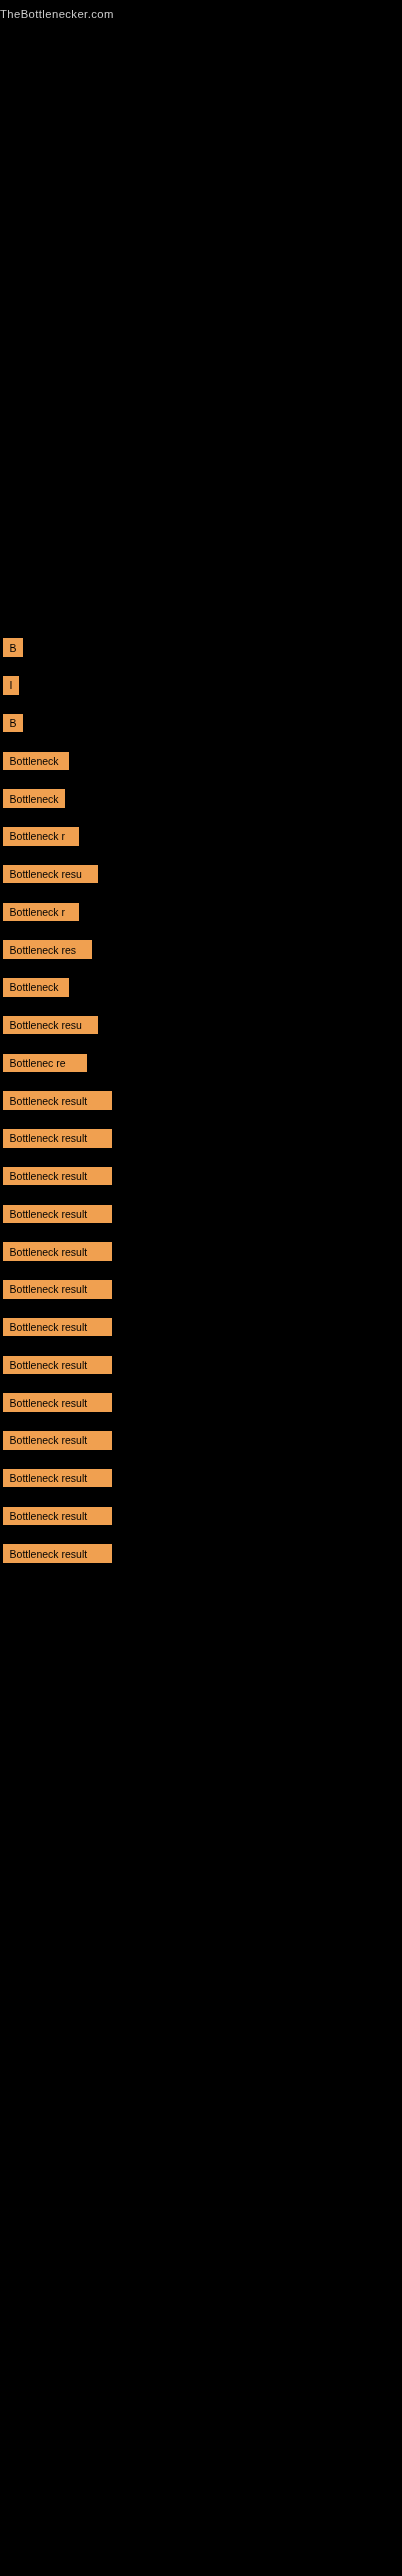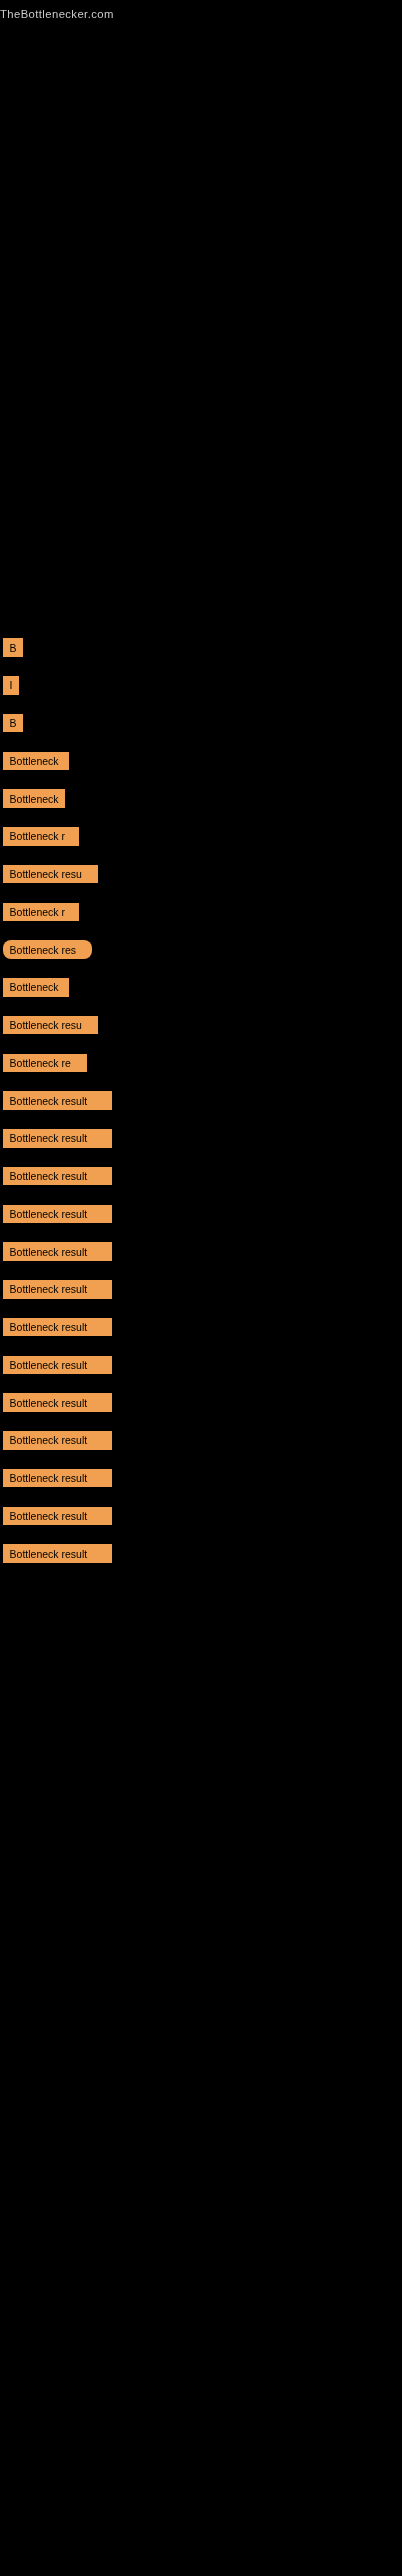--- a/index.html
+++ b/index.html
@@ -77,30 +77,30 @@
     <div class="bottleneck-item">
       <span class="bottleneck-label" style="min-width: 76px;">Bottleneck r</span>
     </div>
     <div class="bottleneck-item">
       <span class="bottleneck-label" style="min-width: 95px;">Bottleneck resu</span>
     </div>
     <div class="bottleneck-item">
       <span class="bottleneck-label" style="min-width: 76px;">Bottleneck r</span>
     </div>
     <div class="bottleneck-item">
-      <span class="bottleneck-label" style="min-width: 89px; border-radius: 8px;">Bottleneck res</span>
+      <span class="bottleneck-label" style="min-width: 89px;">Bottleneck res</span>
     </div>
     <div class="bottleneck-item">
       <span class="bottleneck-label" style="min-width: 66px;">Bottleneck</span>
     </div>
     <div class="bottleneck-item">
       <span class="bottleneck-label" style="min-width: 95px;">Bottleneck resu</span>
     </div>
     <div class="bottleneck-item">
-      <span class="bottleneck-label" style="min-width: 84px;">Bottleneck re</span>
+      <span class="bottleneck-label" style="min-width: 84px;">Bottlenec re</span>
     </div>
     <div class="bottleneck-item">
       <span class="bottleneck-label" style="min-width: 109px;">Bottleneck result</span>
     </div>
     <div class="bottleneck-item">
       <span class="bottleneck-label" style="min-width: 109px;">Bottleneck result</span>
     </div>
     <div class="bottleneck-item">
       <span class="bottleneck-label" style="min-width: 109px;">Bottleneck result</span>
     </div>

